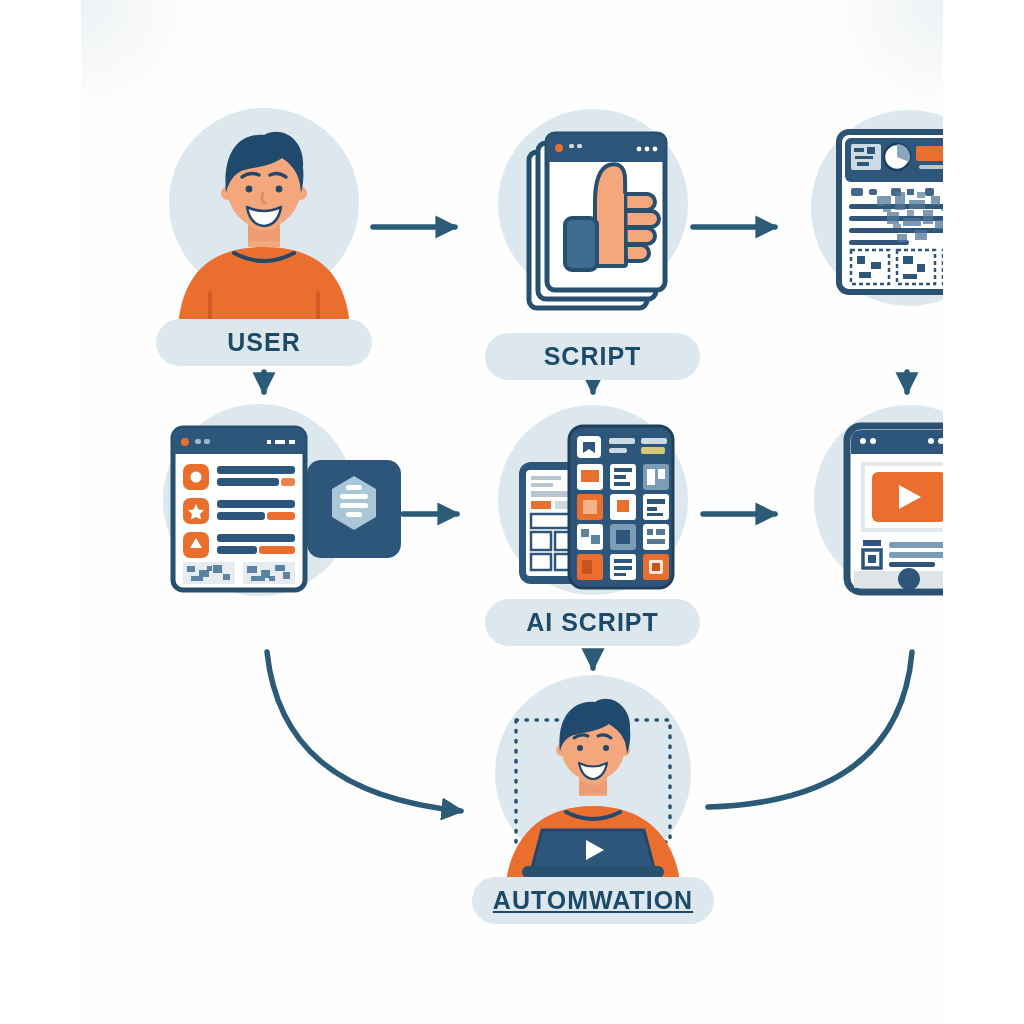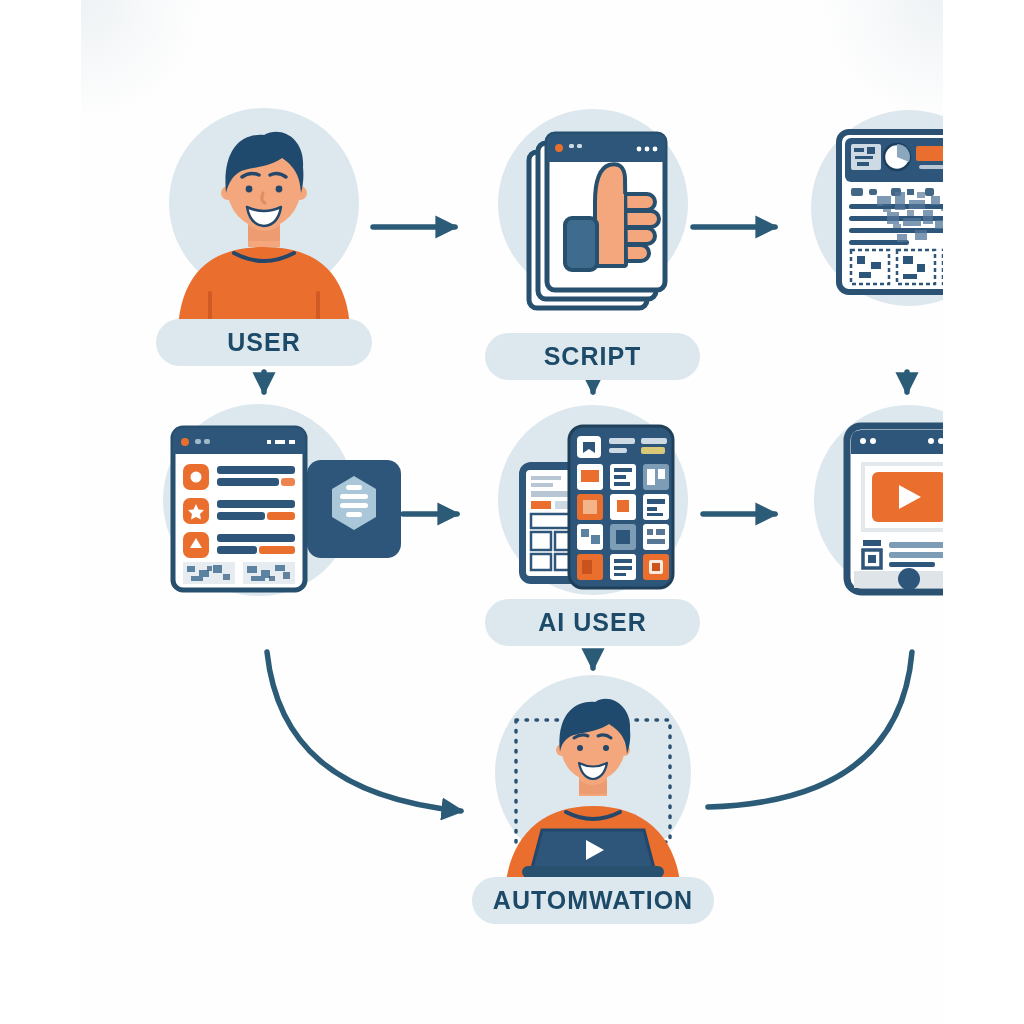--- a/index.html
+++ b/index.html
@@ -313,21 +313,21 @@
             <rect x="131" y="169" width="18" height="4"></rect>
             <rect x="131" y="176" width="18" height="4"></rect>
             <rect x="131" y="183" width="12" height="3"></rect>
           </g>
         <rect x="160" y="164" width="26" height="26" rx="3" fill="#ea6f2f"></rect>
         <rect x="166" y="170" width="14" height="14" rx="2" fill="#ffffff" opacity="0.85"></rect>
         <rect x="169" y="173" width="8" height="8" fill="#c8531d"></rect>
       </g>
     </svg>
   </div>
-  <div class="pill" style="left:404px;top:599px;width:215px;">AI USER</div>
+  <div class="pill" style="left:404px;top:599px;width:215px;">AI SCRIPT</div>
 
   <div class="node" style="left:718px;top:392px;">
     <svg width="220" height="232" viewBox="0 0 220 232">
       <circle cx="110" cy="108" r="95" fill="#dce8ee"></circle>
       <rect x="48" y="34" width="124" height="166" rx="14" fill="#ffffff" stroke="#2b5272" stroke-width="7"></rect>
       <path d="M52 48 q0 -10 10 -10 h96 q10 0 10 10 v14 h-116 z" fill="#2e567a"></path>
       <circle cx="64" cy="49" r="3" fill="#ffffff"></circle>
         <circle cx="74" cy="49" r="3" fill="#ffffff"></circle>
       <circle cx="132" cy="49" r="3" fill="#ffffff"></circle>
         <circle cx="142" cy="49" r="3" fill="#ffffff"></circle>
@@ -364,15 +364,15 @@
       <path d="M98 70 q7 -5 14 -2" fill="none" stroke="#24486a" stroke-width="3" stroke-linecap="round"></path>
       <path d="M122 68 q7 -3 13 2" fill="none" stroke="#24486a" stroke-width="3" stroke-linecap="round"></path>
       <circle cx="104" cy="80" r="3" fill="#24486a"></circle>
       <circle cx="130" cy="80" r="3" fill="#24486a"></circle>
       <path d="M103 95 Q117 102 131 95 Q128 110 117 111 Q106 110 103 95 Z" fill="#ffffff" stroke="#24486a" stroke-width="2.2" stroke-linejoin="round"></path>
       <path d="M66 162 H168 L178 200 H56 Z" fill="#2e567a" stroke="#22476b" stroke-width="3"></path>
       <polygon points="110,172 110,192 128,182" fill="#ffffff"></polygon>
       <rect x="46" y="198" width="142" height="12" rx="6" fill="#28506f"></rect>
     </svg>
   </div>
-  <div class="pill" style="left:391px;top:877px;width:242px;">AUTOMWATION</div>
+  <div class="pill" style="left:391px;top:877px;width:242px;text-decoration:underline;">AUTOMWATION</div>
 
 </div>
 
 </body></html>

